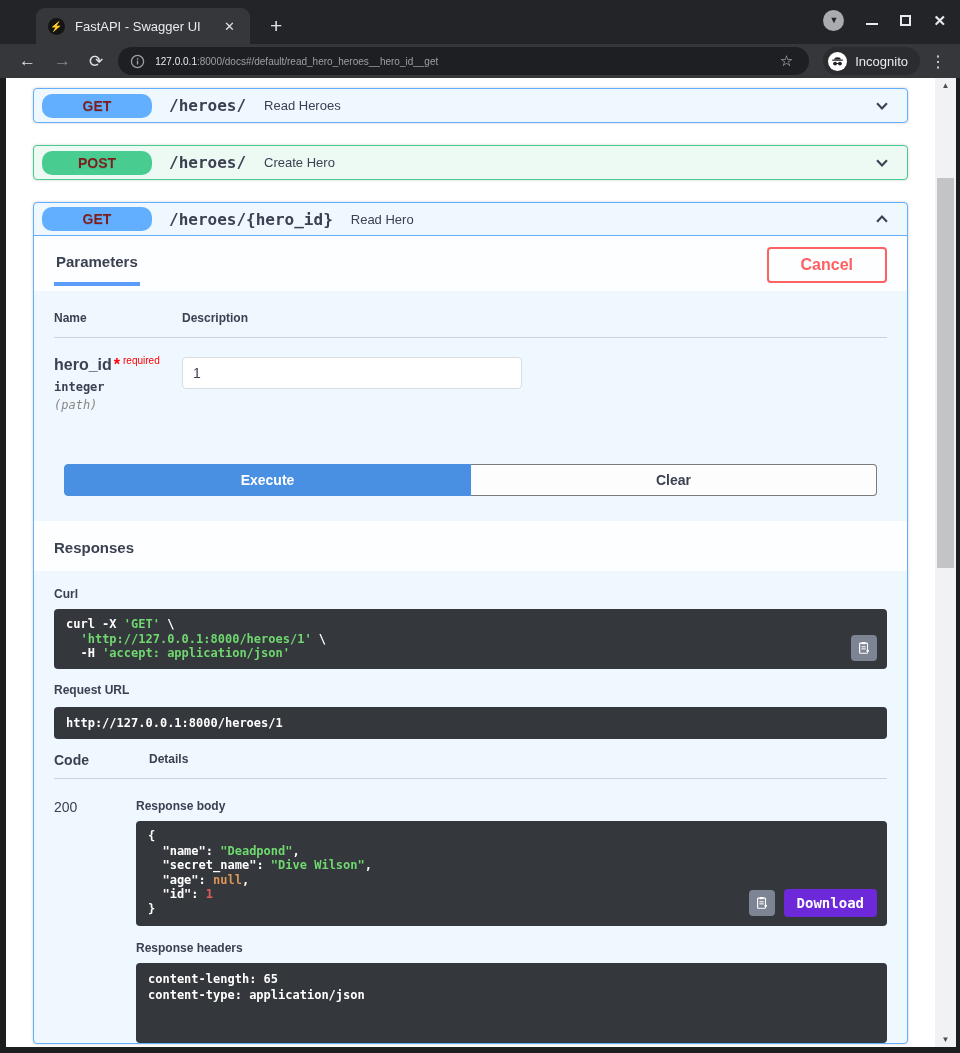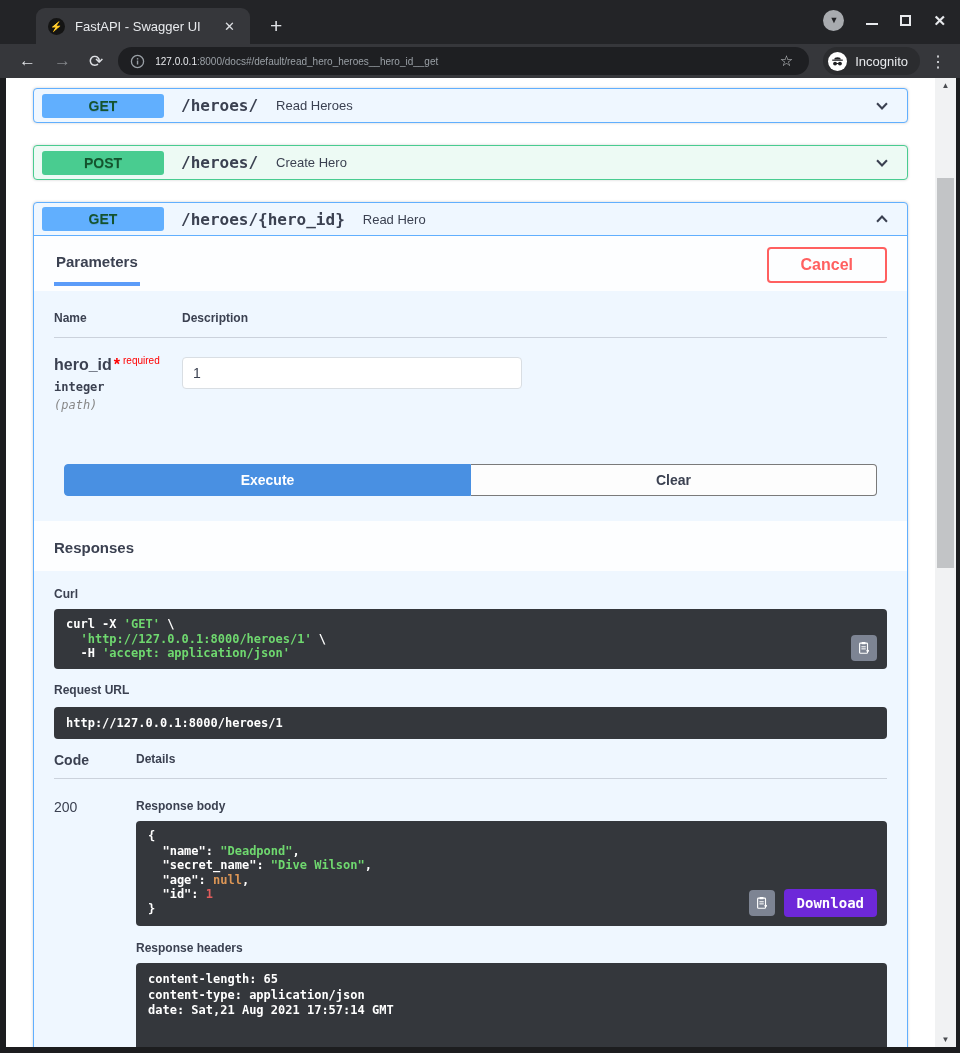--- a/index.html
+++ b/index.html
@@ -44,22 +44,22 @@
   .content { flex:1; display:flex; background:#1c1d1f; padding:0 0 6px 6px; min-height:0; }
   .page { flex:1; background:#fff; overflow:hidden; padding:10px 27px 0 27px; min-width:0; }
   .vscroll { width:21px; background:#f1f2f3; position:relative; flex:0 0 auto; margin-right:4px; }
   .scroll-arrow { position:absolute; left:0; width:100%; text-align:center; color:#4a4c50; font-size:8px; }
   .scroll-thumb { position:absolute; left:2px; width:17px; top:100px; height:390px; background:#c2c4c6; }
 
   .opblock { border:1px solid; border-radius:4px; margin-bottom:22px; box-shadow:0 0 3px rgba(0,0,0,.19); }
   .opblock.get  { background:#eff7ff; border-color:#61affe; }
   .opblock.post { background:#edfaf4; border-color:#49cc90; }
   .op-head { display:flex; align-items:center; padding:4px 8px; height:33px; cursor:pointer; }
-  .badge { width:122px; text-align:center; color:#14532d; font-weight:bold; font-size:14px;
-           padding:4px 0; border-radius:3px; text-shadow:0 1px 0 rgba(0,0,0,.1); }
+  .badge { width:110px; text-align:center; color:#7f1d1d; font-weight:bold; font-size:14px;
+           padding:4px 0; border-radius:10px; text-shadow:0 1px 0 rgba(0,0,0,.1); }
   .badge.get { background:#61affe; } .badge.post { background:#49cc90;text-align:center; }
   .op-path { font-family:"DejaVu Sans Mono", monospace; font-weight:bold; font-size:16px;
              color:#3b4151; margin-left:17px; }
   .op-summary { font-size:13px; color:#3b4151; margin-left:18px; }
   .op-chevron { margin-left:auto; margin-right:8px; display:flex; }
 
   .expanded .op-head { border-bottom:1px solid #61affe; }
   .sec-head { background:rgba(255,255,255,.85); display:flex; align-items:center;
               padding:11px 20px 0 20px; min-height:50px; }
   .tab-item { font-size:15px; font-weight:bold; color:#3b4151; padding:0 2px 12px 2px;
@@ -100,21 +100,21 @@
   .code-line { white-space:pre; }
   .tok-w { color:#ffffff; } .tok-g { color:#6fd86f; } .tok-o { color:#dc9656; } .tok-r { color:#e05c5c; }
   .copy-btn { width:26px; height:26px; background:#7d8493; border:none; border-radius:4px;
               display:flex; align-items:center; justify-content:center; }
   .curl-blk { margin-top:8px; min-height:58px; }
   .curl-copy { position:absolute; right:10px; bottom:8px; }
   .requrl-label { margin-top:14px; }
   .requrl-blk { margin-top:10px; padding:9px 12px; }
   .srvresp-label { margin-top:18px; }
   .code-cols { display:flex; font-weight:bold; color:#3b4151; margin-top:13px;
-               padding-bottom:10px; border-bottom:1px solid rgba(59,65,81,.2); }
+               padding-bottom:10px; border-bottom:1px solid rgba(59,65,81,.2);gap:13px; }
   .codecol1 { width:82px; flex:0 0 auto; }
   .code-cols .codecol1 { font-size:14px; }
   .code-cols .coldet { font-size:12px; }
   .resp-row { display:flex; margin-top:20px; }
   .status-code { font-size:14px; color:#3b4151; }
   .detail-col { flex:1; min-width:0; }
   .body-blk { margin-top:8px; padding:8px 12px 10px 12px; }
   .blk-actions { position:absolute; right:10px; bottom:9px; display:flex; gap:9px; align-items:center; }
   .btn-download { background:#6d28d9; border:none; border-radius:4px; color:#fff; font-weight:bold;
                   font-size:14px; padding:6px 13px; font-family:inherit; }
@@ -290,21 +290,20 @@
                       <path d="M10.5 11.2 h3 M12 9.8 l1.6 1.4 -1.6 1.4" stroke="#fff" stroke-width="1.1" fill="none"></path>
                     </svg>
                   </button>
                   <button class="btn-download">Download</button>
                 </div>
               </div>
               <div class="blk-label rh-label">Response headers</div>
               <div class="codeblock rh-blk">
                   <div class="code-line"><span class="tok-w">content-length: 65</span></div>
                   <div class="code-line"><span class="tok-w">content-type: application/json</span></div>
-                  <div class="code-line"><span class="tok-w">date: Sat,21 Aug 2021 17:57:14 GMT</span></div>
                 </div>
             </div>
           </div>
         </div>
       </div>
 
     </div>
 
     <div class="vscroll">
       <span class="scroll-arrow" style="top:3px">▲</span>

